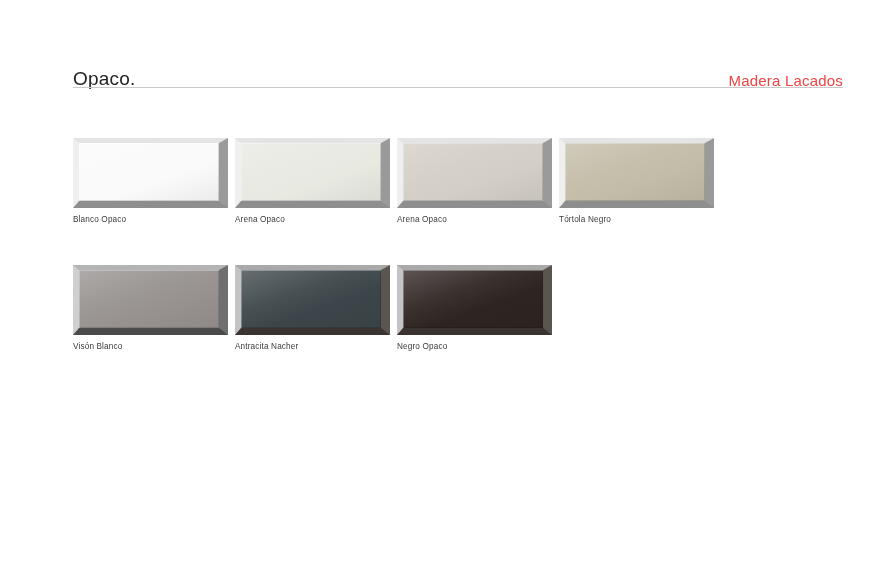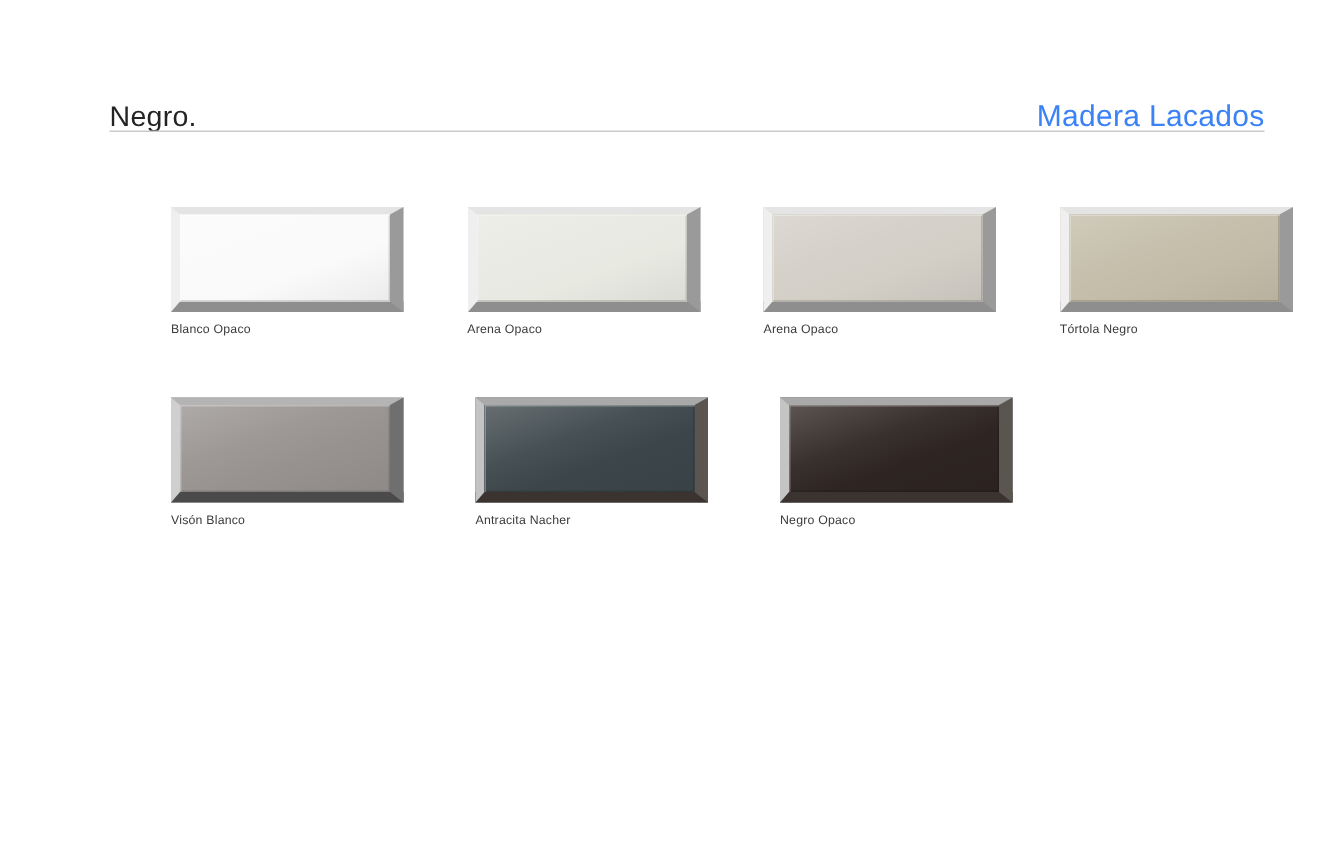--- a/index.html
+++ b/index.html
@@ -35,24 +35,24 @@
   }
   .brand {
     font-size: 19px;
     font-weight: 400;
     letter-spacing: 0.2px;
     color: #232323;
     line-height: 1;
     white-space: nowrap;
   }
   .collection {
-    font-size: 20px;
+    font-size: 15px;
     font-weight: 400;
     letter-spacing: 0.2px;
-    color: #3b82f6;
+    color: #ef4444;
     line-height: 1;
     white-space: nowrap;
     margin-left: 42px;
   }
   .header-rule {
     position: absolute;
     left: 73px;
     top: 87px;
     width: 770px;
     height: 1px;
@@ -69,21 +69,20 @@
   .row {
     display: flex;
     gap: 0;
   }
   .row + .row {
     margin-top: 57px;
   }
   .cell {
     width: 162px;
     position: relative;
-    margin-left: 41px;
   }
 
   
   .tile {
     position: relative;
     width: 140px;
     height: 58px;
     box-sizing: content-box;
     border-style: solid;
     border-width: 5px 9px 7px 6px;
@@ -132,21 +131,21 @@
     white-space: nowrap;
     line-height: 1;
   }
 </style>
 </head>
 <body>
 
 <div class="page">
 
   <div class="header">
-    <div class="brand">Negro.</div>
+    <div class="brand">Opaco.</div>
     <div class="collection">Madera Lacados</div>
   </div>
 
   <div class="header-rule"></div>
 
   <div class="grid">
 
     <div class="row">
       <div class="cell">
         <div class="tile" style="background: rgb(250, 250, 250);">

